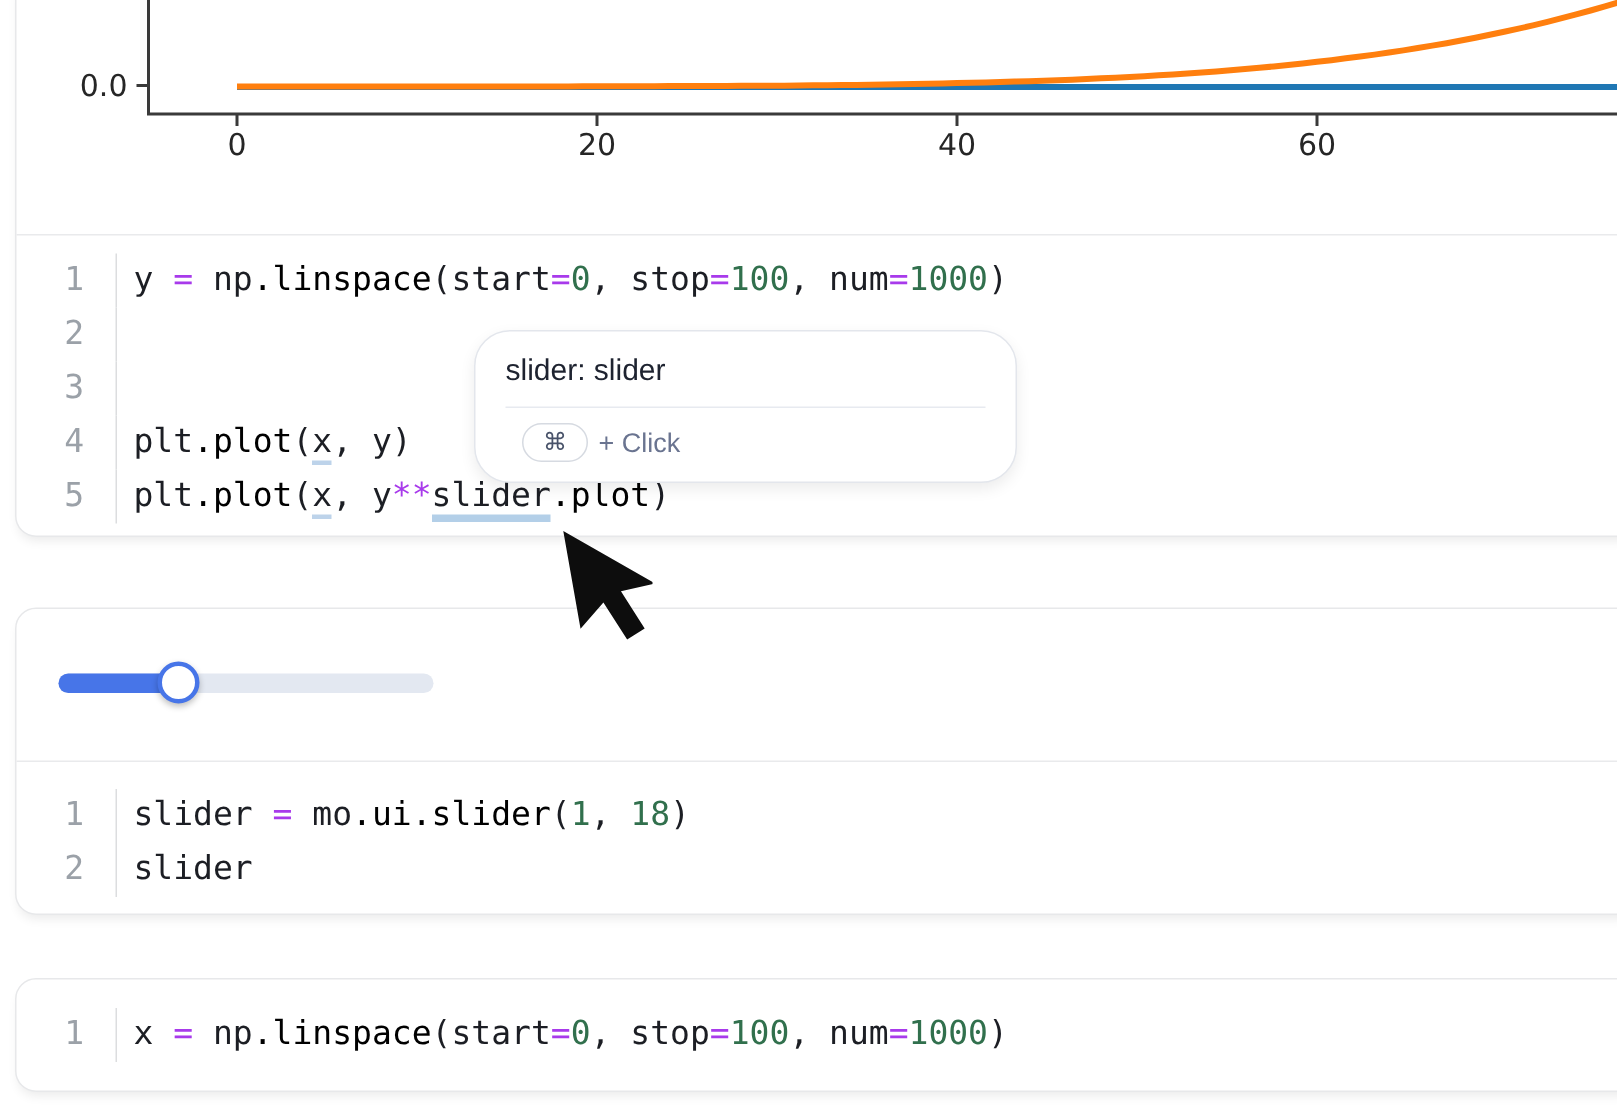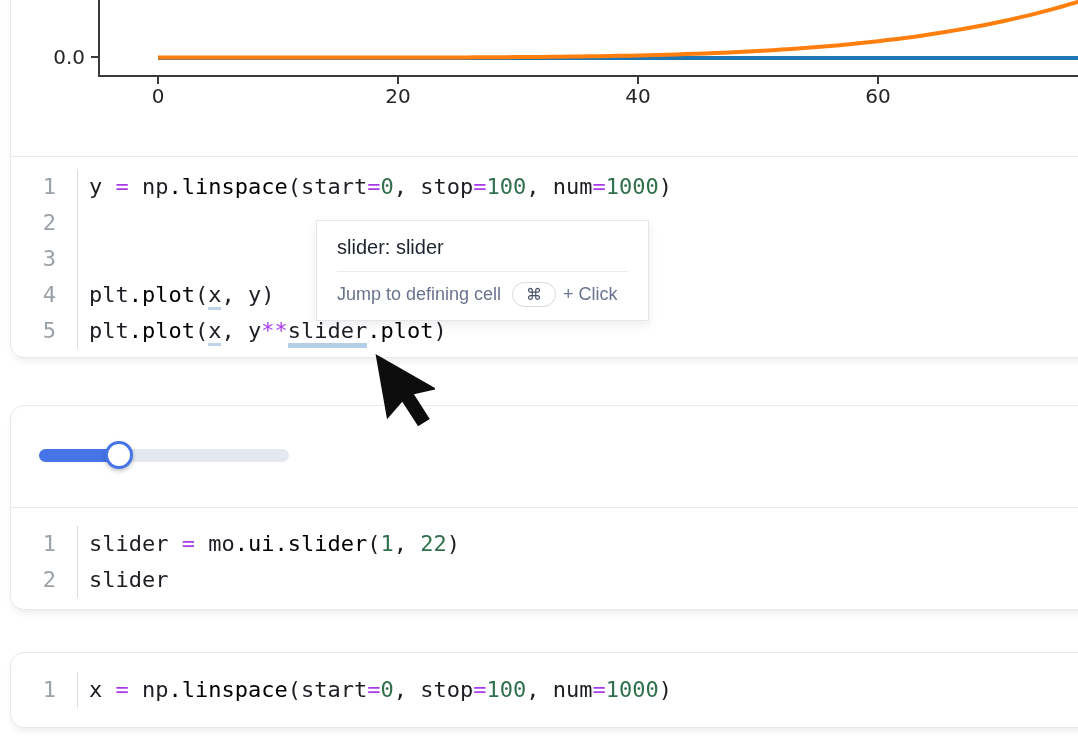--- a/index.html
+++ b/index.html
@@ -42,22 +42,22 @@
   
   .slider-wrap{position:absolute;left:28px;top:43px}
   .slider-track{position:relative;width:250px;height:13px;border-radius:7px;background:#e3e8f1}
   .slider-fill{position:absolute;left:0;top:0;height:13px;border-radius:7px}
   .slider-thumb{position:absolute;top:-8px;width:28px;height:28px;border-radius:50%;
     background:#fff;box-sizing:border-box;border:3px solid #4775e8;
     box-shadow:0 2px 4px rgba(0,0,0,.25)}
 
   
   .tooltip{
-    position:absolute;left:316px;top:220px;width:333px;box-sizing:border-box;
-    background:#fff;border:1px solid #e3e6ec;border-radius:0;
+    position:absolute;left:316px;top:220px;width:362px;box-sizing:border-box;
+    background:#fff;border:1px solid #e3e6ec;border-radius:24px;
     box-shadow:0 4px 10px rgba(0,0,0,.08);padding:15px 20px 13px;z-index:40;
   }
   .tt-title{font-size:20px;color:#1e2330}
   .tt-divider{border-top:1px solid #e7eaf0;margin:12px 0 10px}
   .tt-row{display:flex;align-items:center;font-size:18px;color:#6a7490}
   .tt-key{display:inline-flex;align-items:center;justify-content:center;
     margin:0 7px 0 11px;padding:2px 13px;border:1.5px solid #d6dae1;border-radius:15px;
     color:#49536a;font-size:16px;background:#fff}
 
   .cursor{position:absolute;left:371px;top:350px;z-index:50}
@@ -113,21 +113,21 @@
     <div class="slider-wrap">
       <div class="slider-track" id="slider-track">
         <div class="slider-fill" id="slider-fill" style="width: 80px; background: rgb(71, 117, 232);"></div>
         <div class="slider-thumb" id="slider-thumb" style="left: 66px; border-color: rgb(71, 117, 232);"></div>
       </div>
     </div>
   </div>
   <div class="code-area">
       <div class="row">
         <span class="ln">1</span>
-        <span class="lc"><span class="tok">slider </span><span class="tok op">=</span><span class="tok"> mo</span><span class="tok fn">.ui.slider</span><span class="tok">(</span><span class="tok num">1</span><span class="tok">, </span><span class="tok num">22</span><span class="tok">)</span></span>
+        <span class="lc"><span class="tok">slider </span><span class="tok op">=</span><span class="tok"> mo</span><span class="tok fn">.ui.slider</span><span class="tok">(</span><span class="tok num">1</span><span class="tok">, </span><span class="tok num">18</span><span class="tok">)</span></span>
       </div>
       <div class="row">
         <span class="ln">2</span>
         <span class="lc"><span class="tok">slider</span></span>
       </div>
     </div>
 </section>
 
 <section class="cell" id="cell3">
   <div class="code-area">
@@ -135,21 +135,20 @@
         <span class="ln">1</span>
         <span class="lc"><span class="tok">x </span><span class="tok op">=</span><span class="tok"> np</span><span class="tok fn">.linspace</span><span class="tok">(start</span><span class="tok op">=</span><span class="tok num">0</span><span class="tok">, stop</span><span class="tok op">=</span><span class="tok num">100</span><span class="tok">, num</span><span class="tok op">=</span><span class="tok num">1000</span><span class="tok">)</span></span>
       </div>
     </div>
 </section>
 
 <div class="tooltip">
   <div class="tt-title">slider: slider</div>
   <div class="tt-divider"></div>
   <div class="tt-row">
-    <span>Jump to defining cell</span>
     <span class="tt-key">⌘</span>
     <span>+ Click</span>
   </div>
 </div>
 
 <svg class="cursor" width="64" height="87" viewBox="0 0 17 23">
   <path d="M1.2,1 L1.2,18.6 L6,14.7 L9,21.9 L12.4,20.5 L9.4,13.3 L15.6,13 Z" fill="#0d0d0d" transform="rotate(-10 1.2 1)"></path>
 </svg>
 
 </body></html>

